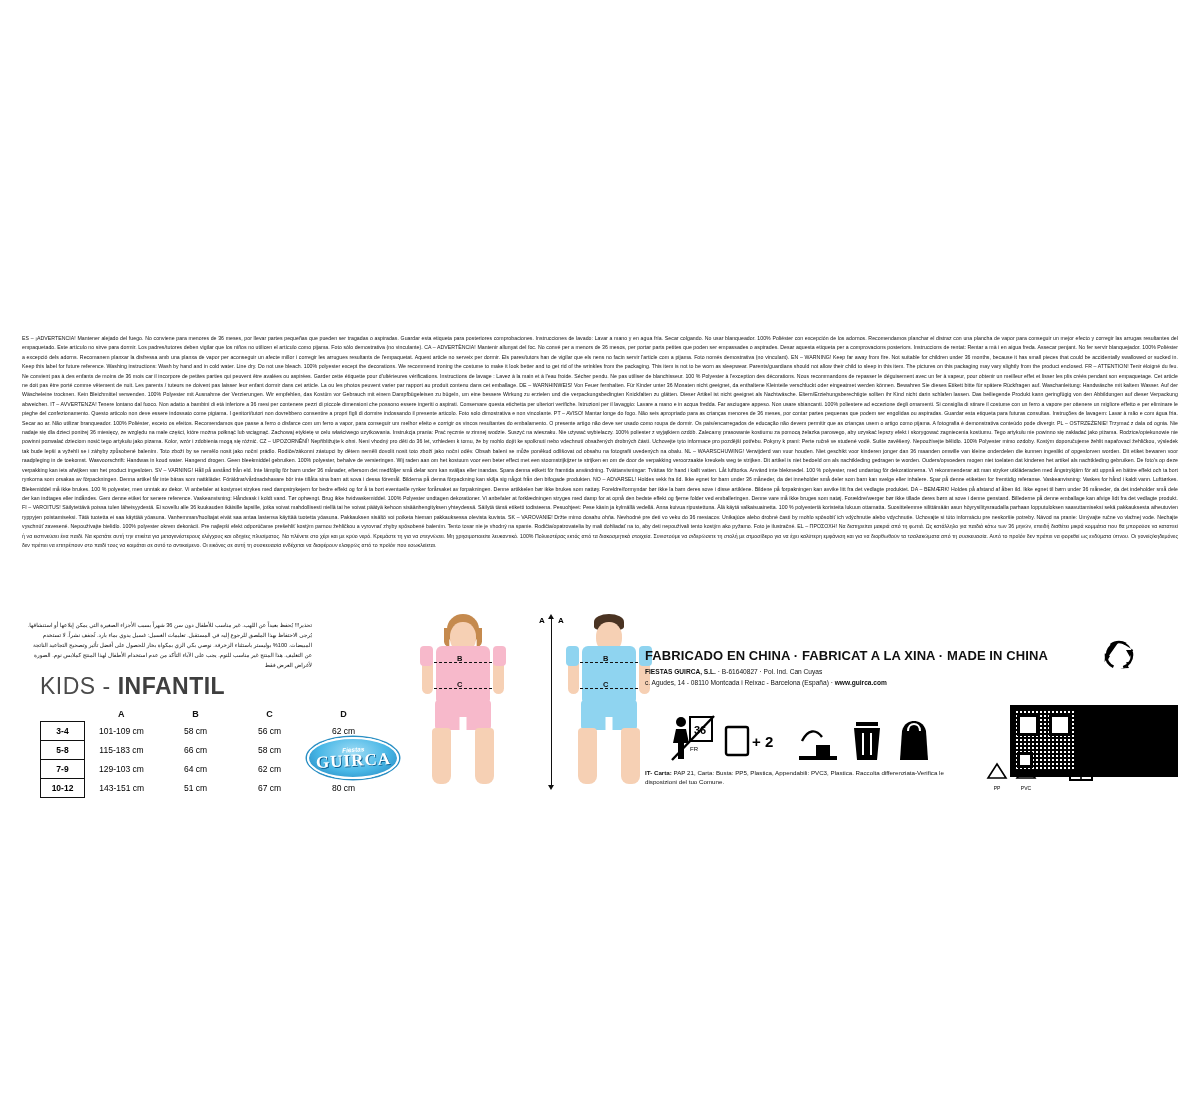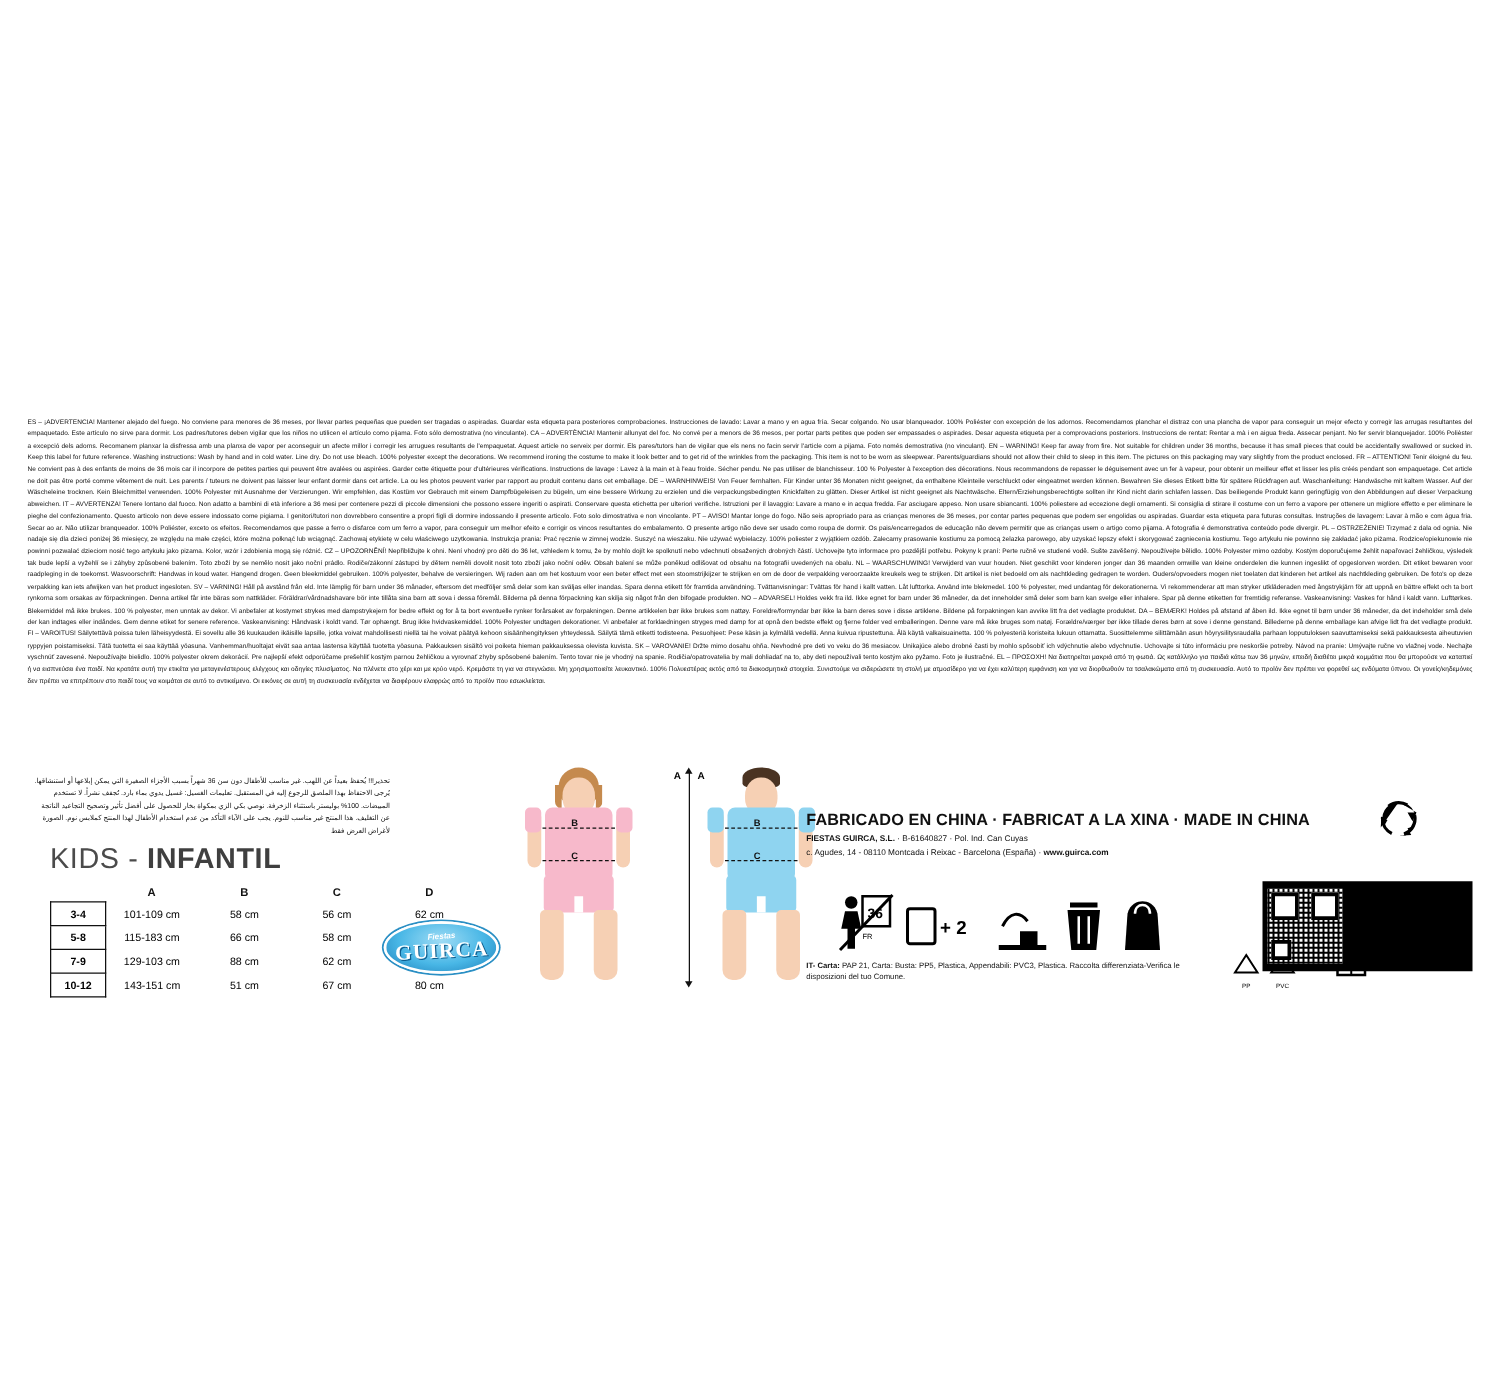--- a/index.html
+++ b/index.html
@@ -304,21 +304,21 @@
     <tr>
       <td class="age-cell">5-8</td>
       <td class="val">115-183 cm</td>
       <td class="val">66 cm</td>
       <td class="val">58 cm</td>
       <td class="val">67 cm</td>
     </tr>
     <tr>
       <td class="age-cell">7-9</td>
       <td class="val">129-103 cm</td>
-      <td class="val">88 cm</td>
+      <td class="val">64 cm</td>
       <td class="val">62 cm</td>
       <td class="val">75 cm</td>
     </tr>
     <tr>
       <td class="age-cell">10-12</td>
       <td class="val">143-151 cm</td>
       <td class="val">51 cm</td>
       <td class="val">67 cm</td>
       <td class="val">80 cm</td>
     </tr>

